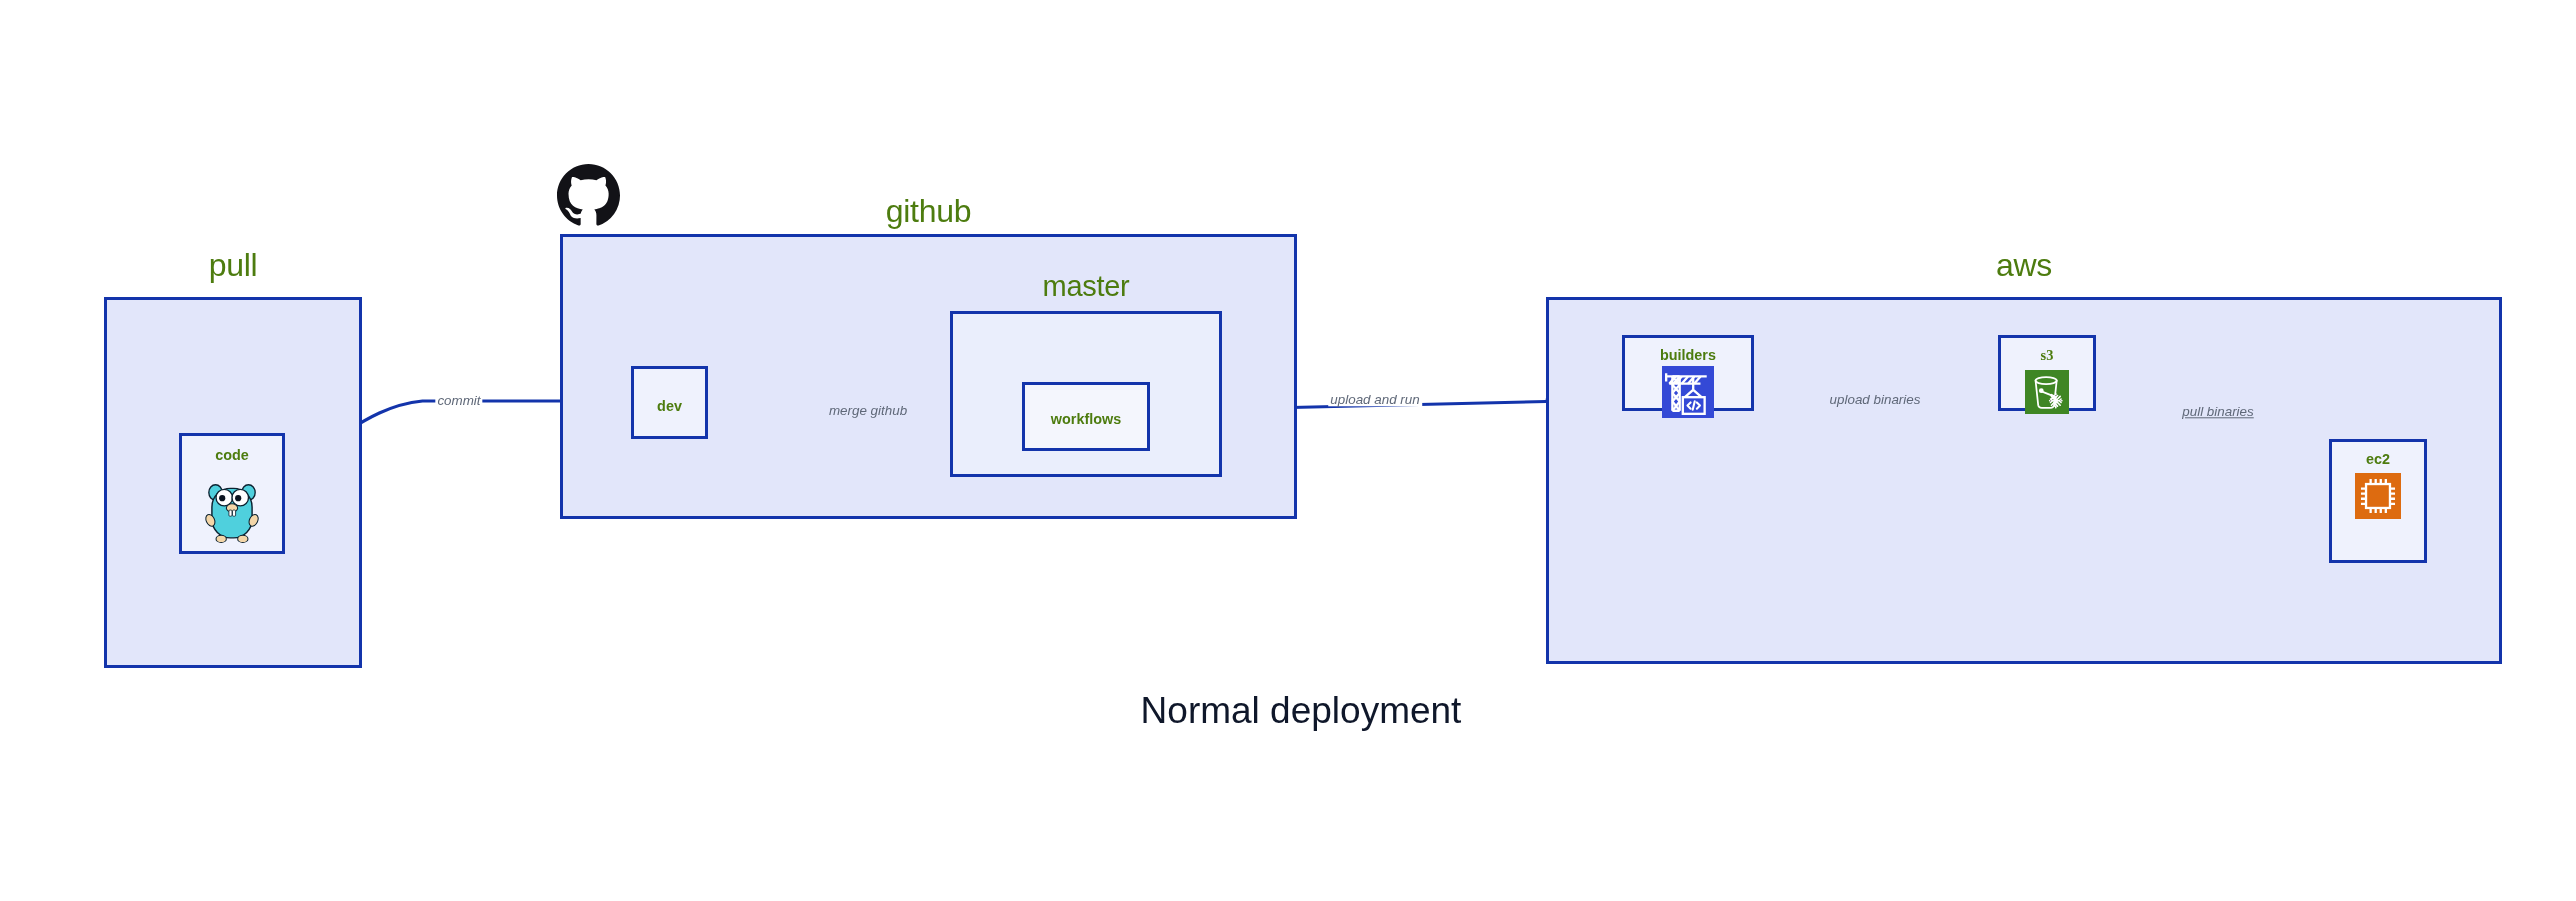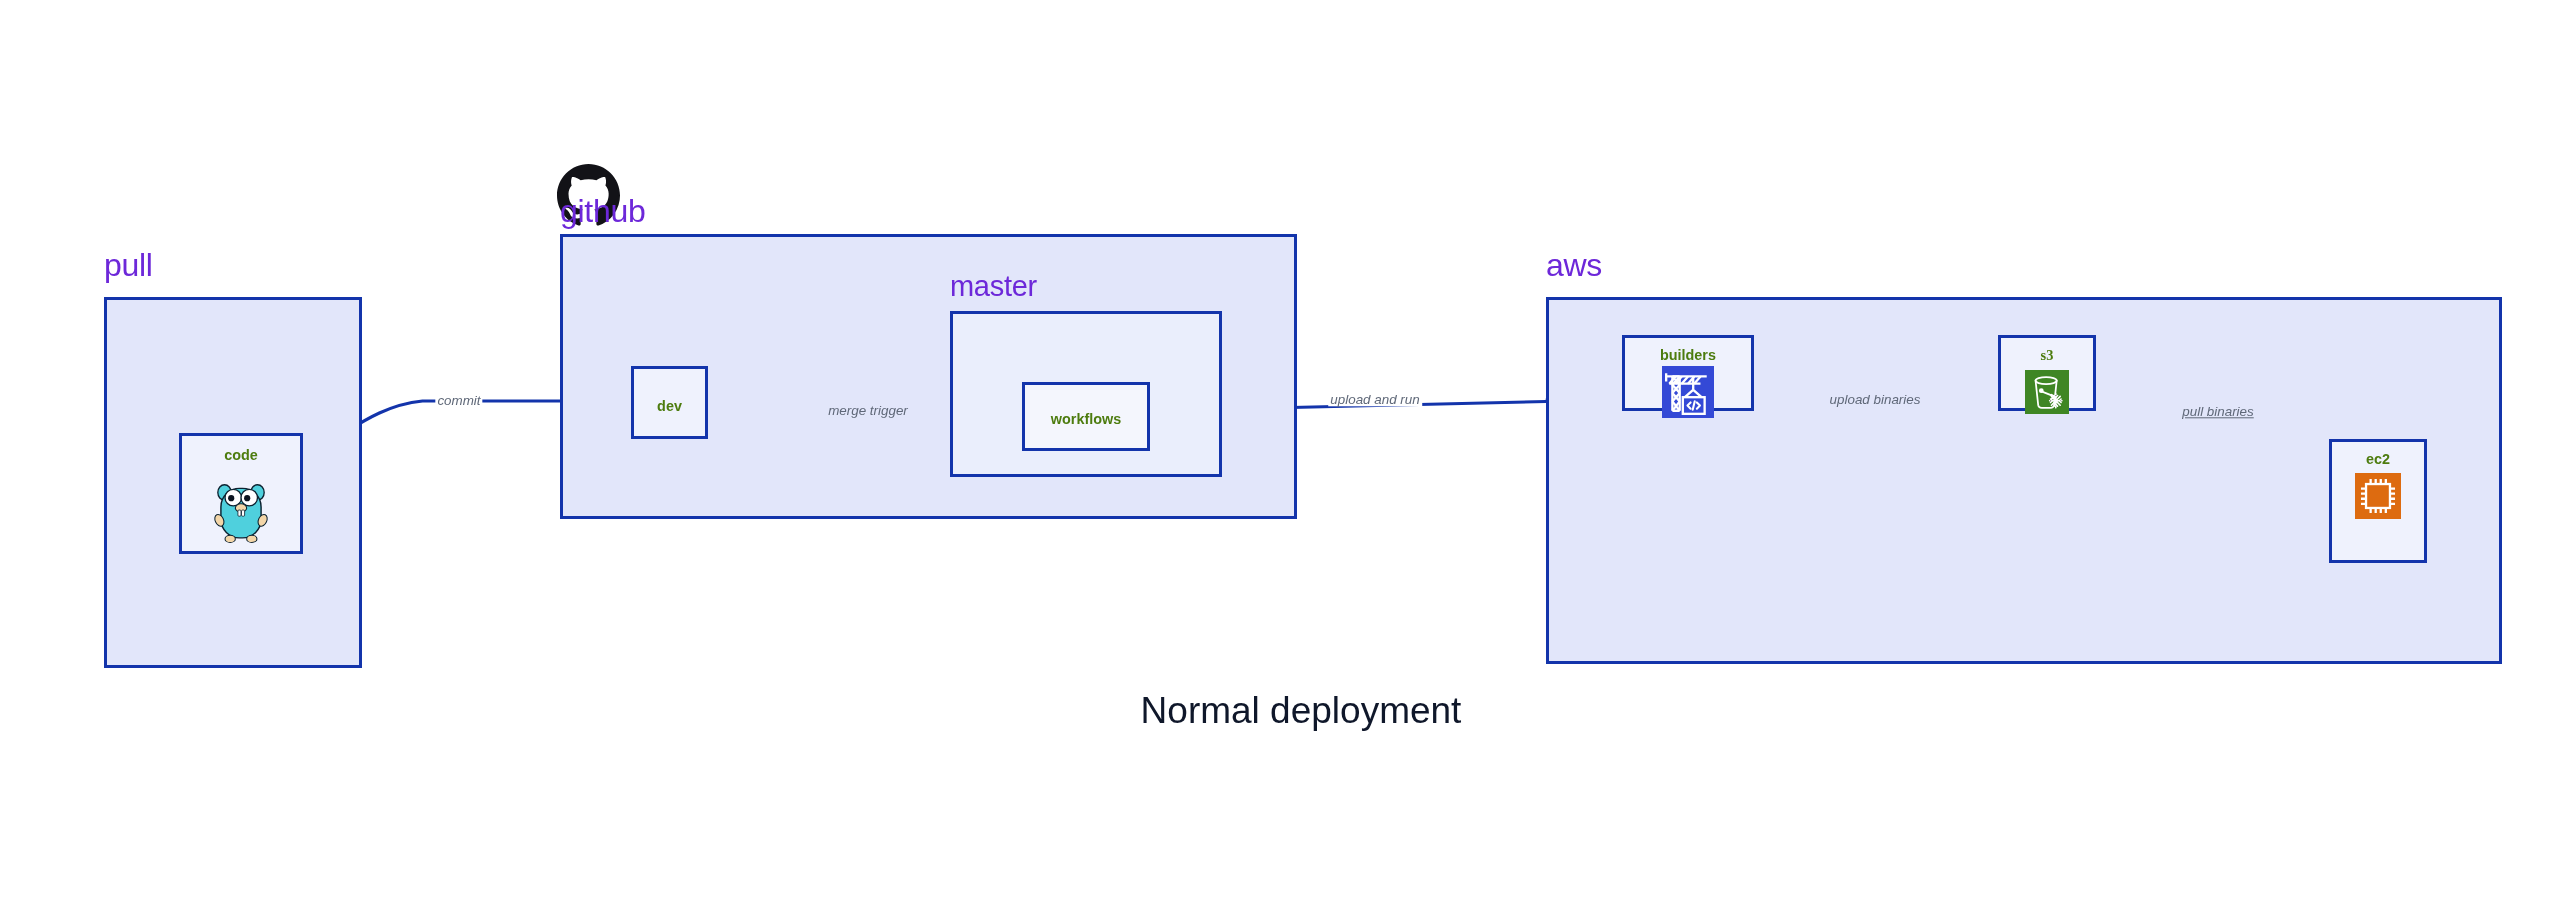--- a/index.html
+++ b/index.html
@@ -22,25 +22,26 @@
   }
   
   .group-box {
     position: absolute;
     background: #e2e6fa;
     border: 3.6px solid #1334ab;
     box-sizing: border-box;
   }
   .group-title {
     position: absolute;
-    color: #6d28d9;
+    color: #4d7c0f;
     font-size: 32px;
     font-weight: 400;
     letter-spacing: -0.3px;
     white-space: nowrap;
+    text-align: center;
   }
   
   .sub-box {
     position: absolute;
     background: #eaeefc;
     border: 3.1px solid #1334ab;
     box-sizing: border-box;
   }
   
   .node {
@@ -122,21 +123,21 @@
 
     <path d="M 3404 776 L 3878 776" fill="none" stroke="#1334ab" stroke-width="6" marker-end="url(#arrowhead)"></path>
 
     <path d="M 4069 778 C 4200 790 4290 830 4380 900 C 4440 945 4490 960 4518 967" fill="none" stroke="#1334ab" stroke-width="6" marker-end="url(#arrowhead)"></path>
   </svg>
 
   <div class="group-title" style="left:104px; top:247px; width:258px;">pull</div>
 
   <div class="group-box" style="left:104px; top:297px; width:258px; height:371px;"></div>
 
-  <div class="node" style="left:179px; top:433px; width:124px; height:121px;">
+  <div class="node" style="left:179px; top:433px; width:106px; height:121px;">
     <div class="node-label" style="top:11.3px;">code</div>
 
     <svg class="node-icon" style="top:39px;" width="58" height="68" viewBox="0 0 112 132">
 
       <ellipse cx="24" cy="34" rx="13" ry="15" fill="#4fd0dd" stroke="#0c2230" stroke-width="2.6"></ellipse>
       <ellipse cx="88" cy="34" rx="13" ry="15" fill="#4fd0dd" stroke="#0c2230" stroke-width="2.6"></ellipse>
 
       <rect x="17" y="26" width="78" height="96" rx="36" fill="#4fd0dd" stroke="#0c2230" stroke-width="2.8"></rect>
 
       <ellipse cx="14" cy="88" rx="8" ry="12" fill="#f3d6a8" stroke="#0c2230" stroke-width="2" transform="rotate(-25 14 88)"></ellipse>
@@ -170,21 +171,21 @@
   </svg>
 
   <div class="group-title" style="left:560px; top:193px; width:737px;">github</div>
 
   <div class="group-box" style="left:560px; top:234px; width:737px; height:285px;"></div>
 
   <div class="node" style="left:631px; top:366px; width:77px; height:73px;">
     <div class="node-label" style="top:29px;text-align:center;">dev</div>
   </div>
 
-  <div class="edge-label on-group" style="left:868px; top:411px;">merge trigger</div>
+  <div class="edge-label on-group" style="left:868px; top:411px;">merge github</div>
 
   <div class="group-title" style="left:950px; top:270px; width:272px; font-size:29px;">master</div>
 
   <div class="sub-box" style="left:950px; top:311px; width:272px; height:166px;"></div>
 
   <div class="node" style="left:1022px; top:382px; width:128px; height:69px; background:#f4f6fd;">
     <div class="node-label" style="top:26px;">workflows</div>
   </div>
 
   <div class="edge-label on-white" style="left:1375px; top:400px;">upload and run</div>

